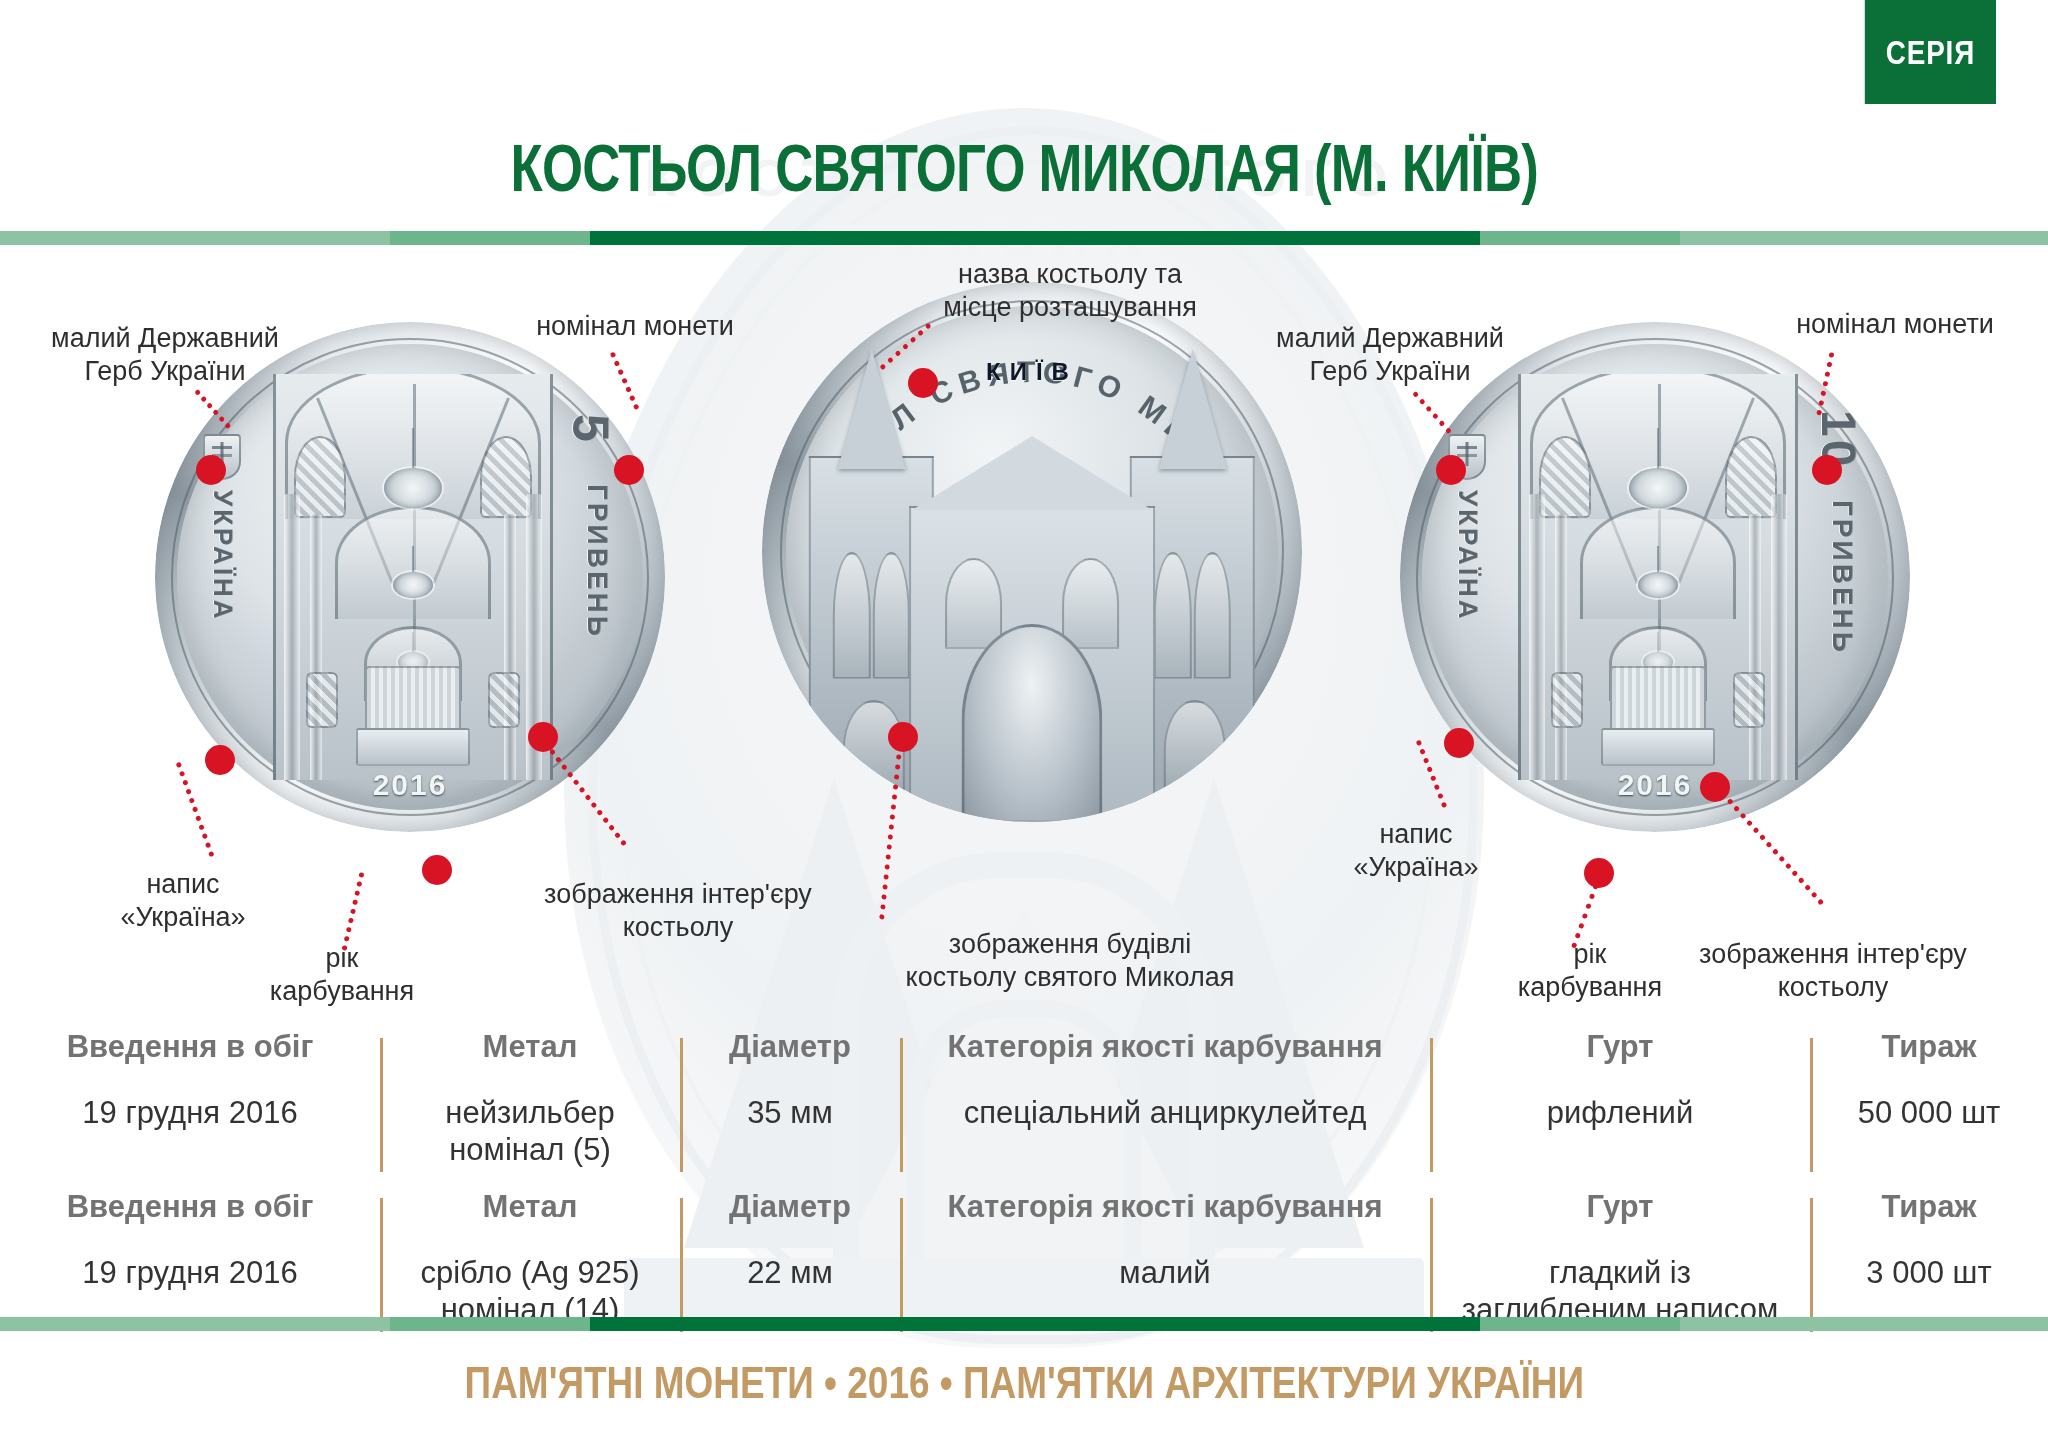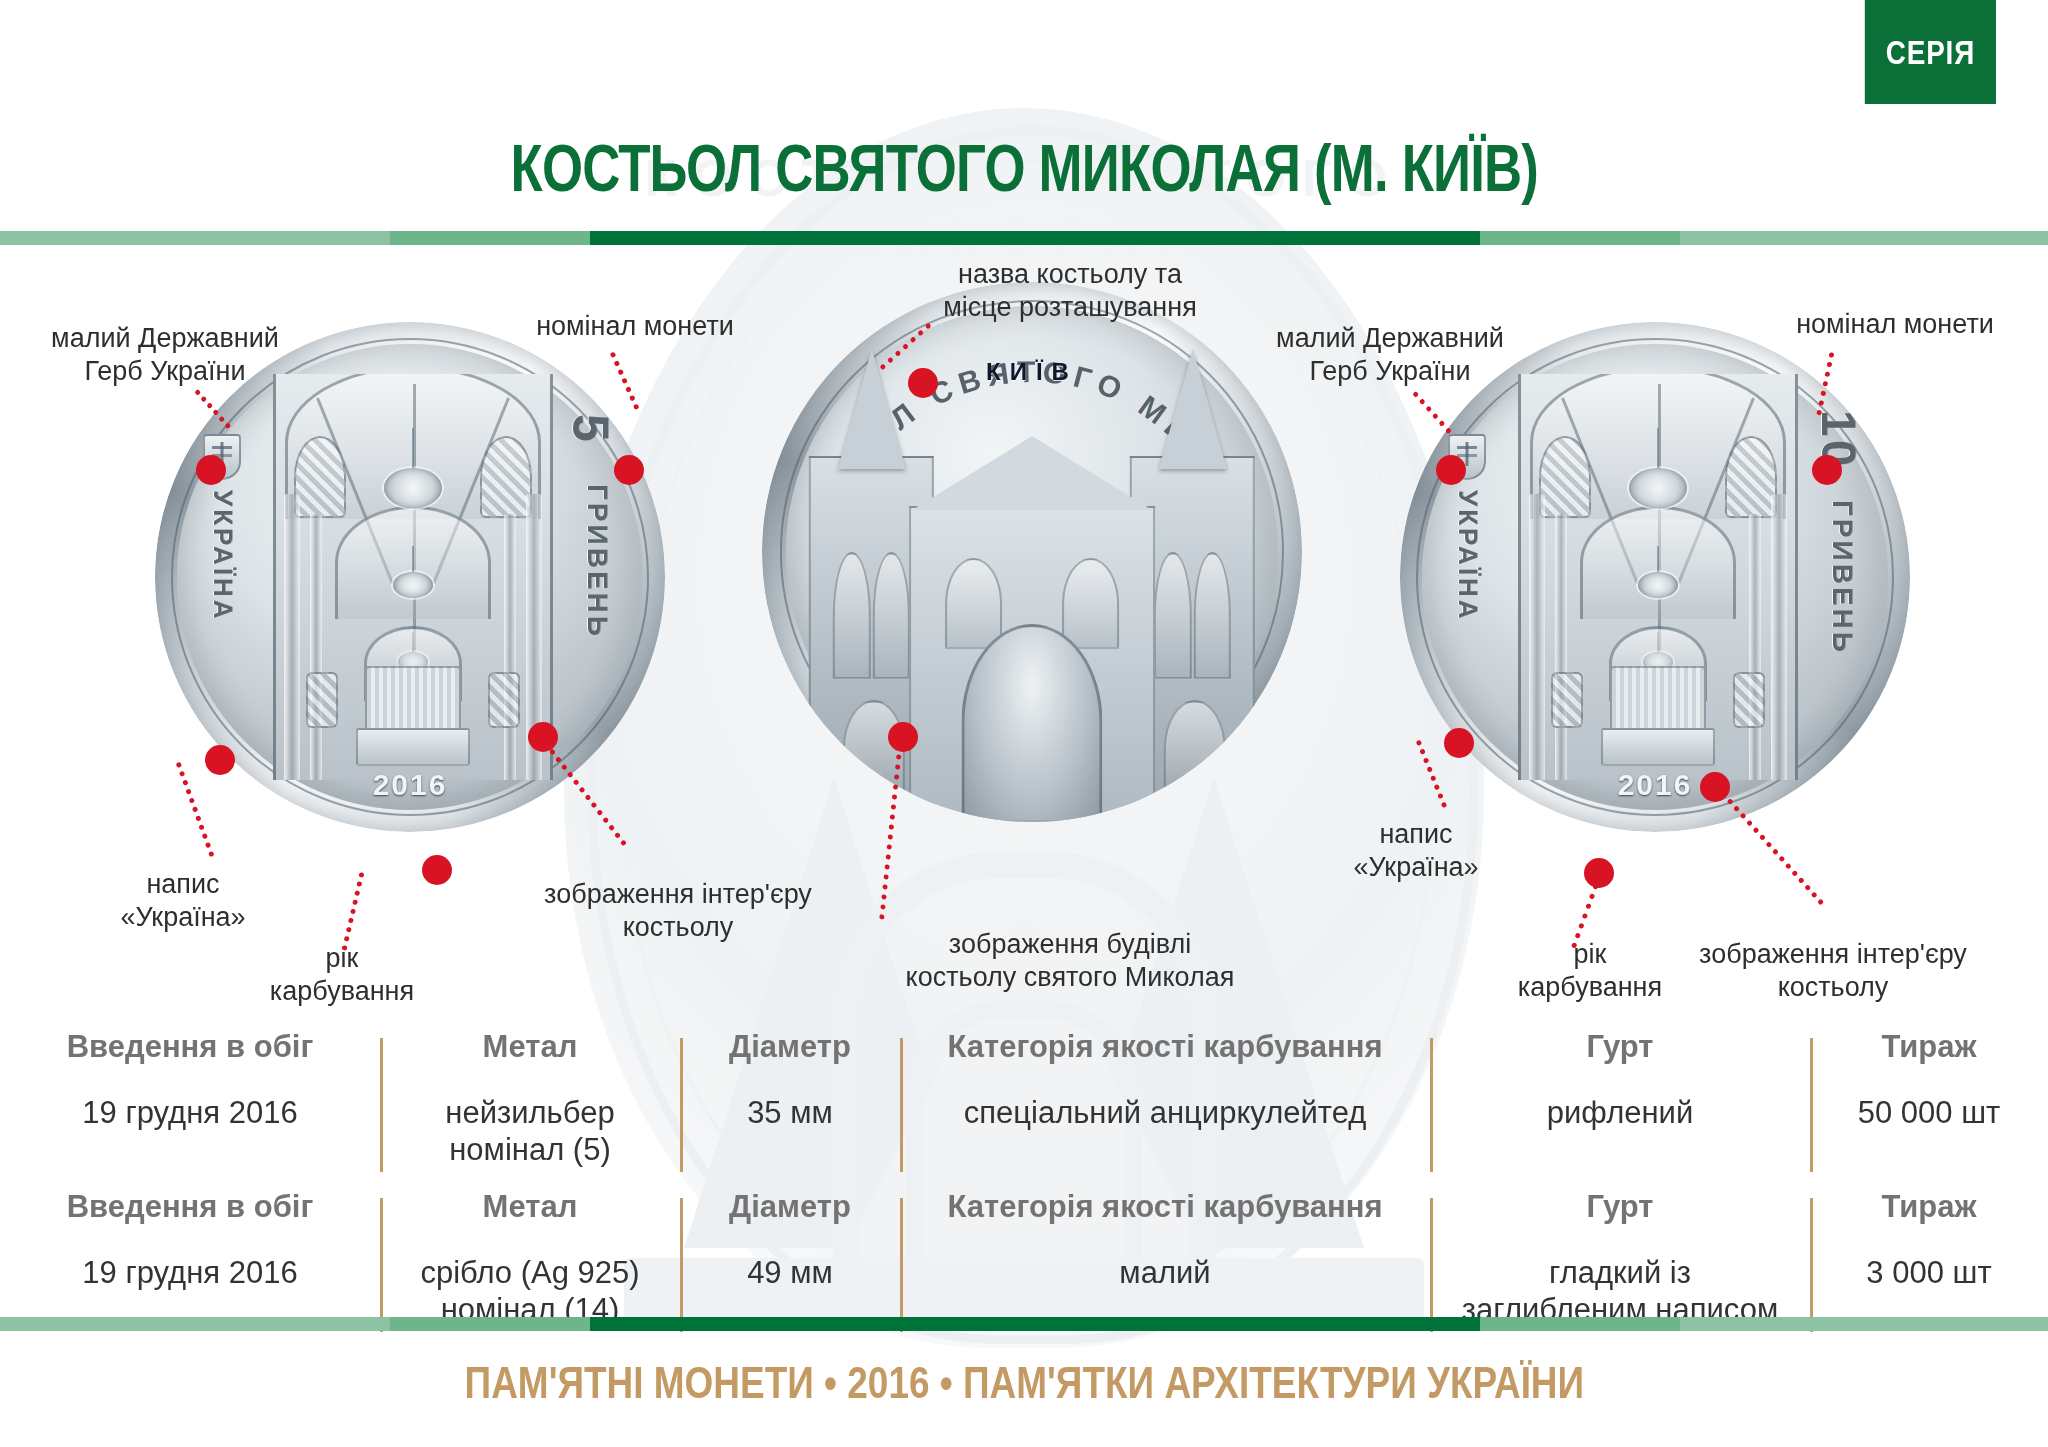--- a/index.html
+++ b/index.html
@@ -458,21 +458,21 @@
     <div class="th">Введення в обіг</div>
     <div class="td">19 грудня 2016</div>
   </div>
   <div class="tcell c-metal">
     <div class="th">Метал</div>
     <div class="td" style="white-space:pre-line;">срібло (Ag 925)
 номінал (14)</div>
   </div>
   <div class="tcell c-diam">
     <div class="th">Діаметр</div>
-    <div class="td">49 мм</div>
+    <div class="td">22 мм</div>
   </div>
   <div class="tcell c-qual">
     <div class="th">Категорія якості карбування</div>
     <div class="td">малий</div>
   </div>
   <div class="tcell c-edge">
     <div class="th">Гурт</div>
     <div class="td" style="white-space:pre-line;">гладкий із
 заглибленим написом</div>
   </div>

